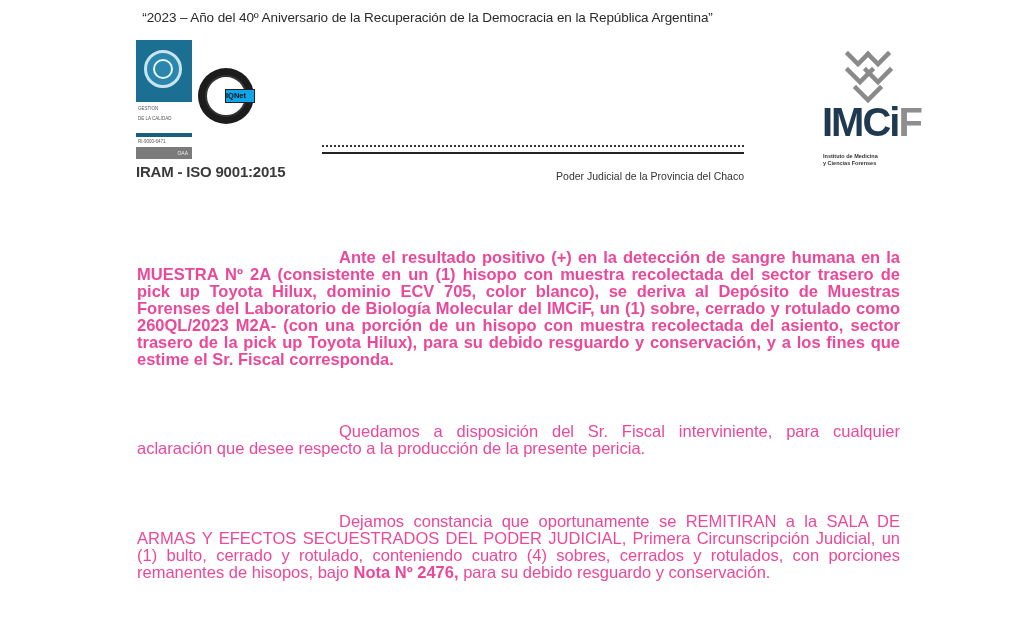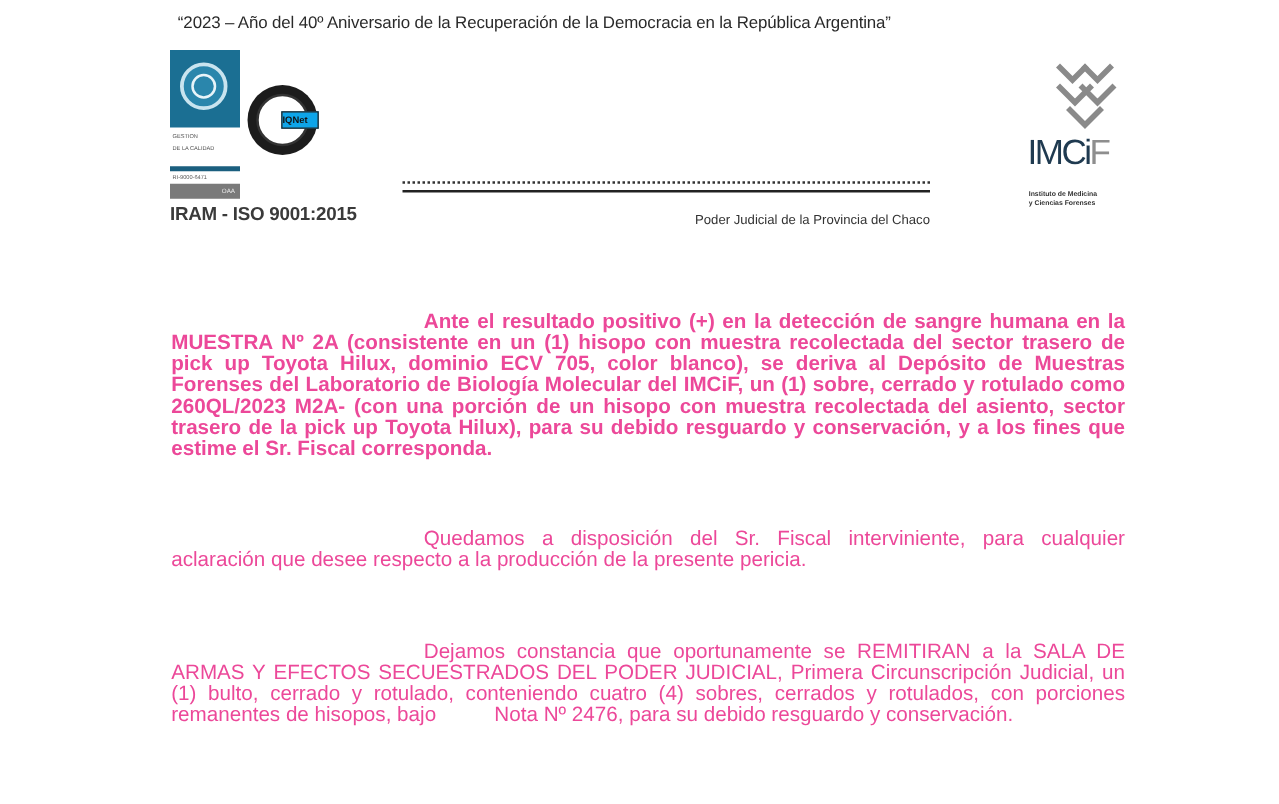--- a/index.html
+++ b/index.html
@@ -12,29 +12,29 @@
   .iram-bar { position: absolute; left: 136px; top: 133px; width: 56px; height: 4px; background: #1b5f7f; }
   .iram-grey { position: absolute; left: 136px; top: 147px; width: 56px; height: 12px; background: #7a7a7a; color: #eee; font-size: 5px; text-align: right; line-height: 12px; padding-right: 4px; box-sizing: border-box; }
   .iram-iso { position: absolute; left: 136px; top: 163px; font-size: 15px; font-weight: bold; color: #3a3a3a; letter-spacing: -0.2px; }
   .iqnet { position: absolute; left: 198px; top: 68px; width: 56px; height: 56px; border-radius: 50%; background: #1c1c1c; }
   .iqnet-ring { position: absolute; left: 7px; top: 7px; width: 42px; height: 42px; border-radius: 50%; background: #fff; border: 2px solid #333; box-sizing: border-box; }
   .iqnet-label { position: absolute; left: 18px; top: 12px; width: 28px; height: 12px; border: 1.5px solid #222; font-size: 7.5px; font-weight: bold; line-height: 11px; text-align: left; color: #111; background: #0ea5e9; }
   .rule-dotted { position: absolute; left: 322px; top: 145px; width: 422px; border-top: 2px dotted #333; }
   .rule-solid { position: absolute; left: 322px; top: 152px; width: 422px; border-top: 2.5px solid #222; }
   .subtitle { position: absolute; left: 322px; top: 170px; width: 422px; text-align: right; font-size: 10.5px; color: #333; }
   .imcif-mark { position: absolute; left: 838px; top: 48px; width: 60px; height: 56px; }
-  .imcif-word { position: absolute; left: 822px; top: 102px; font-size: 28px; font-weight: normal; letter-spacing: -2px; line-height: 40px; color: #1f3a50; }
+  .imcif-word { position: absolute; left: 822px; top: 102px; font-size: 40px; font-weight: bold; letter-spacing: -2px; line-height: 40px; color: #1f3a50; }
   .imcif-word .f { color: #8e8e8e; }
   .imcif-sub { position: absolute; left: 823px; top: 153px; font-size: 5.5px; font-weight: bold; color: #333; line-height: 7px; }
   .para { position: absolute; left: 137px; width: 763px; font-size: 16.5px; line-height: 17px; text-align: justify; color: #ec4899; }
   .para .indent { display: inline-block; width: 202px; }
   .p1 { top: 249px; font-weight: bold; }
   .p2 { top: 423px; }
   .p3 { top: 513px; }
-  .b { font-weight: normal; margin-left: 42px; }
+  .b { font-weight: bold; }
 </style>
 </head>
 <body>
 
 <div class="motto">“2023 – Año del 40º Aniversario de la Recuperación de la Democracia en la República Argentina”</div>
 
 <div class="iram-box">
   <div class="iram-ring">
       <div class="iram-ring-inner"></div>
     </div>

